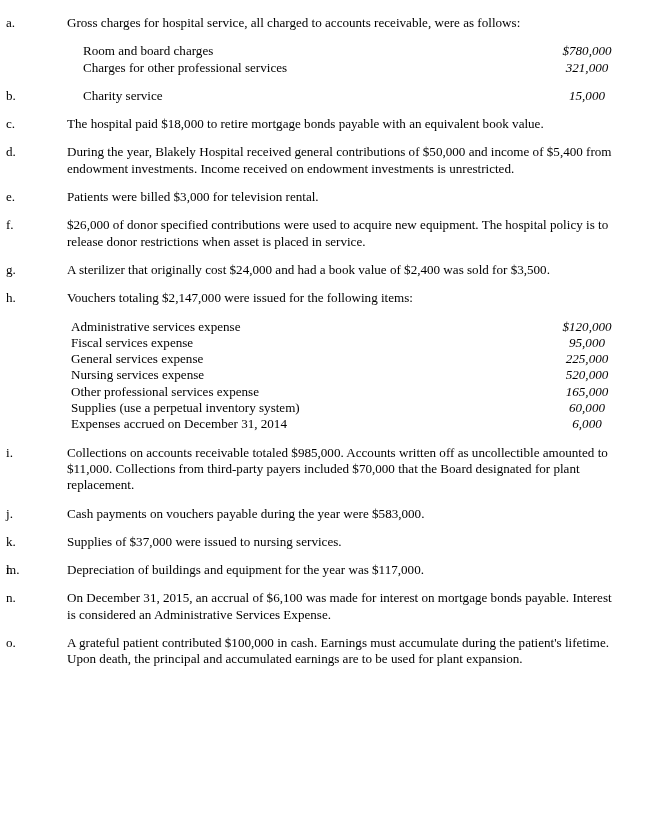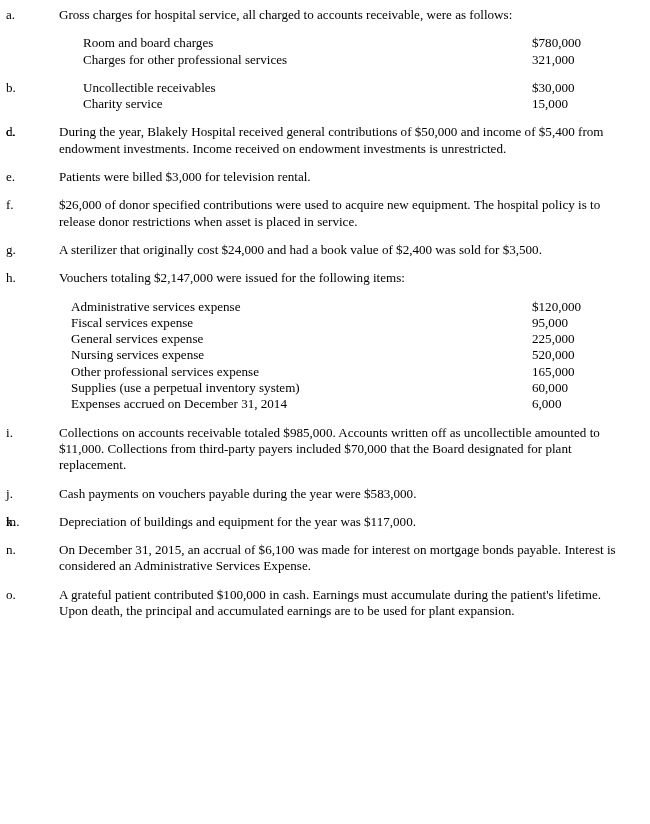--- a/index.html
+++ b/index.html
@@ -34,41 +34,42 @@
     position: absolute;
     left: 6px;
     top: 0;
     width: 40px;
     text-align: left;
   }
   .item-body {
     text-align: left;
   }
   .lead {
-    margin: 0;
+    margin: 8px;
   }
   
   .rows {
     margin: 12px;
     width: 100%;
     border-collapse: collapse;
   }
   .rows tr > td {
     padding: 0;
     vertical-align: top;
     line-height: 16.3px;
   }
   .rows td.label {
     text-align: left;
     white-space: nowrap;
   }
   .rows td.amount {
-    text-align: left;
+    text-align: center;
     white-space: nowrap;
     width: 110px;
+    font-style: italic;
   }
   .rows.indented td.label {
     padding-left: 12px;
   }
   .item-h .rows td.label {
     padding-left: 0;
   }
 </style>
 </head>
 <body>
@@ -92,33 +93,32 @@
             </tbody>
           </table>
         </div>
       </div>
       <div class="item">
         <div class="item-letter">b.</div>
         <div class="item-body">
           <table class="rows indented">
             <tbody>
               <tr>
-                <td class="label">Uncollectible receivables</td>
-                <td class="amount">$30,000</td>
-              </tr>
-              <tr>
                 <td class="label">Charity service</td>
                 <td class="amount">15,000</td>
               </tr>
             </tbody>
           </table>
         </div>
       </div>
       <div class="item">
         <div class="item-letter">c.</div>
+        <div class="item-body">
+          <p class="lead">The hospital paid $18,000 to retire mortgage bonds payable with an equivalent book value.</p>
+        </div>
       </div>
       <div class="item">
         <div class="item-letter">d.</div>
         <div class="item-body">
           <p class="lead">During the year, Blakely Hospital received general contributions of $50,000 and income of $5,400 from endowment investments. Income received on endowment investments is unrestricted.</p>
         </div>
       </div>
       <div class="item">
         <div class="item-letter">e.</div>
         <div class="item-body">
@@ -182,20 +182,23 @@
         </div>
       </div>
       <div class="item">
         <div class="item-letter">j.</div>
         <div class="item-body">
           <p class="lead">Cash payments on vouchers payable during the year were $583,000.</p>
         </div>
       </div>
       <div class="item">
         <div class="item-letter">k.</div>
+        <div class="item-body">
+          <p class="lead">Supplies of $37,000 were issued to nursing services.</p>
+        </div>
       </div>
       <div class="item">
         <div class="item-letter">l.</div>
       </div>
       <div class="item">
         <div class="item-letter">m.</div>
         <div class="item-body">
           <p class="lead">Depreciation of buildings and equipment for the year was $117,000.</p>
         </div>
       </div>

